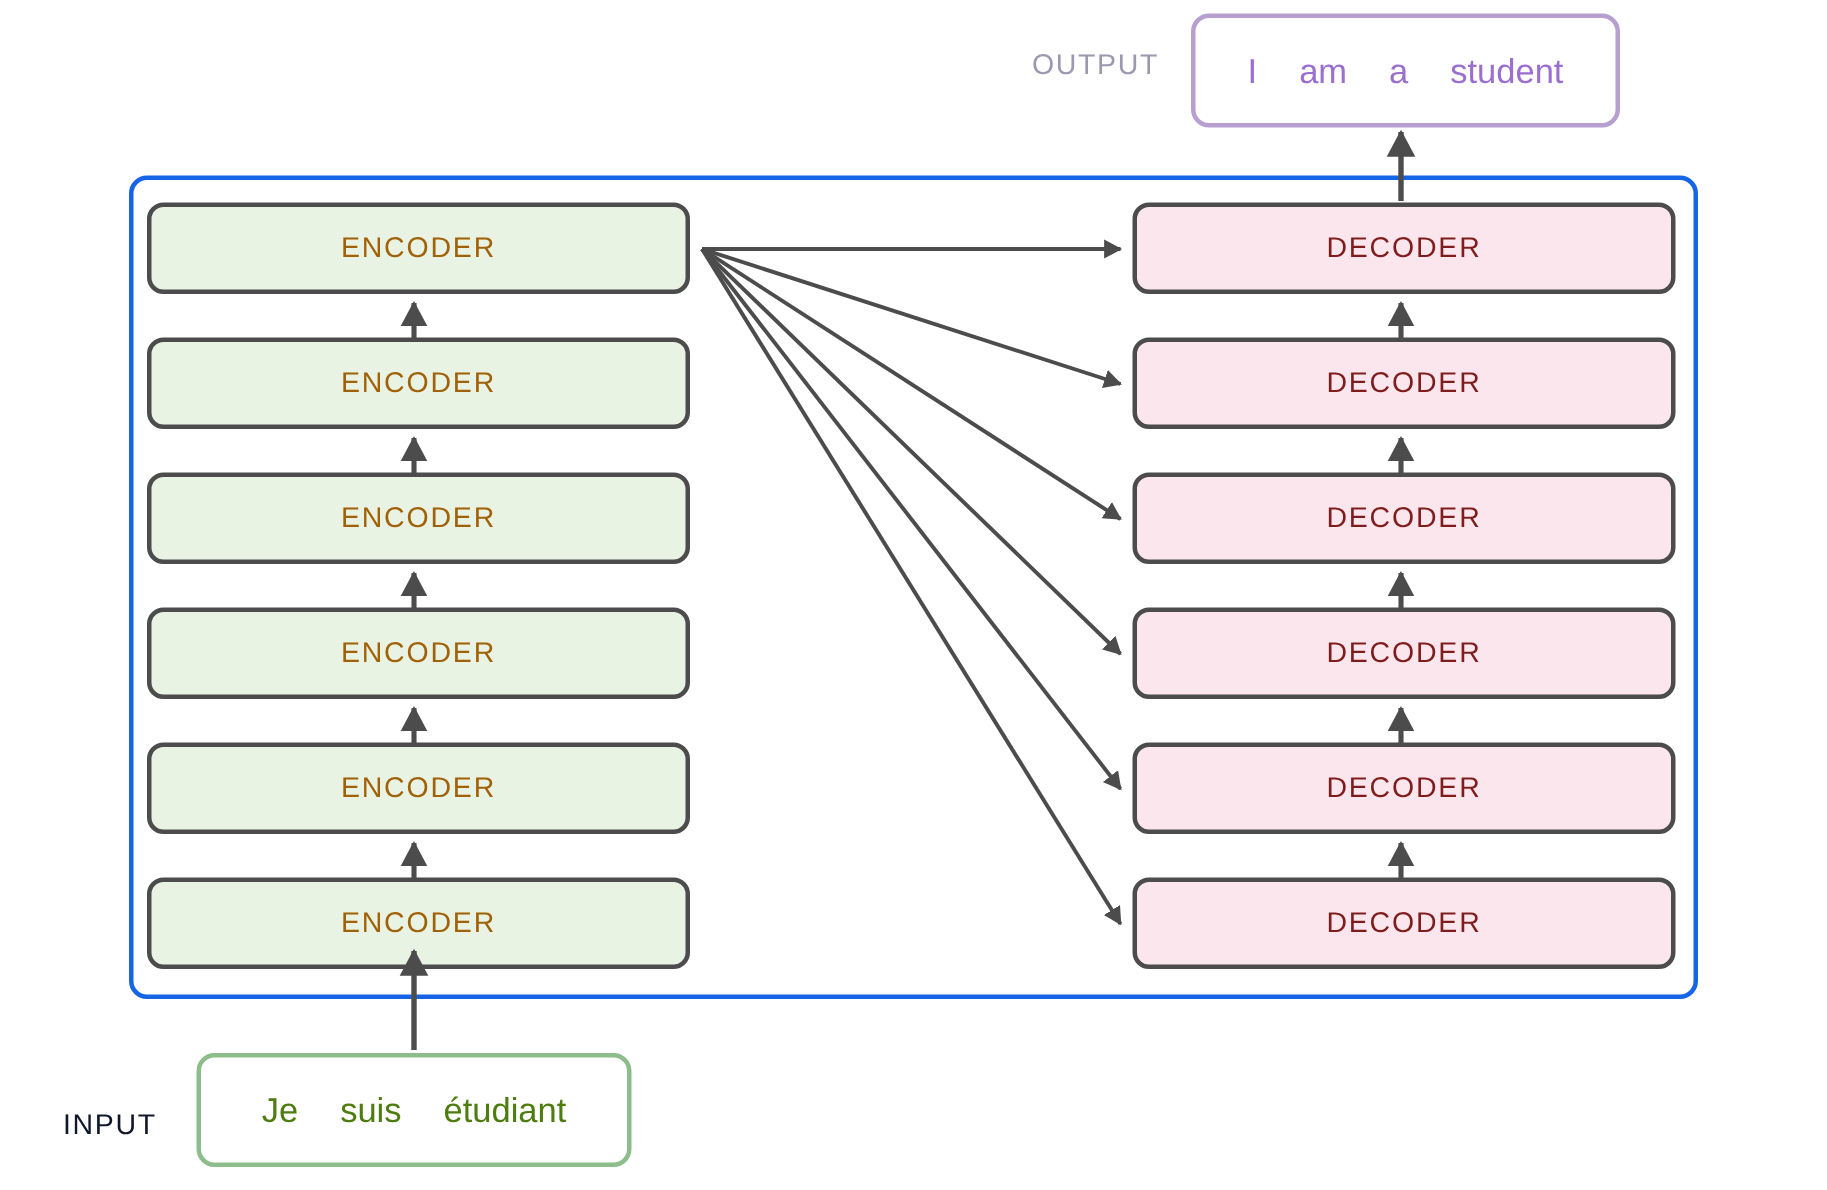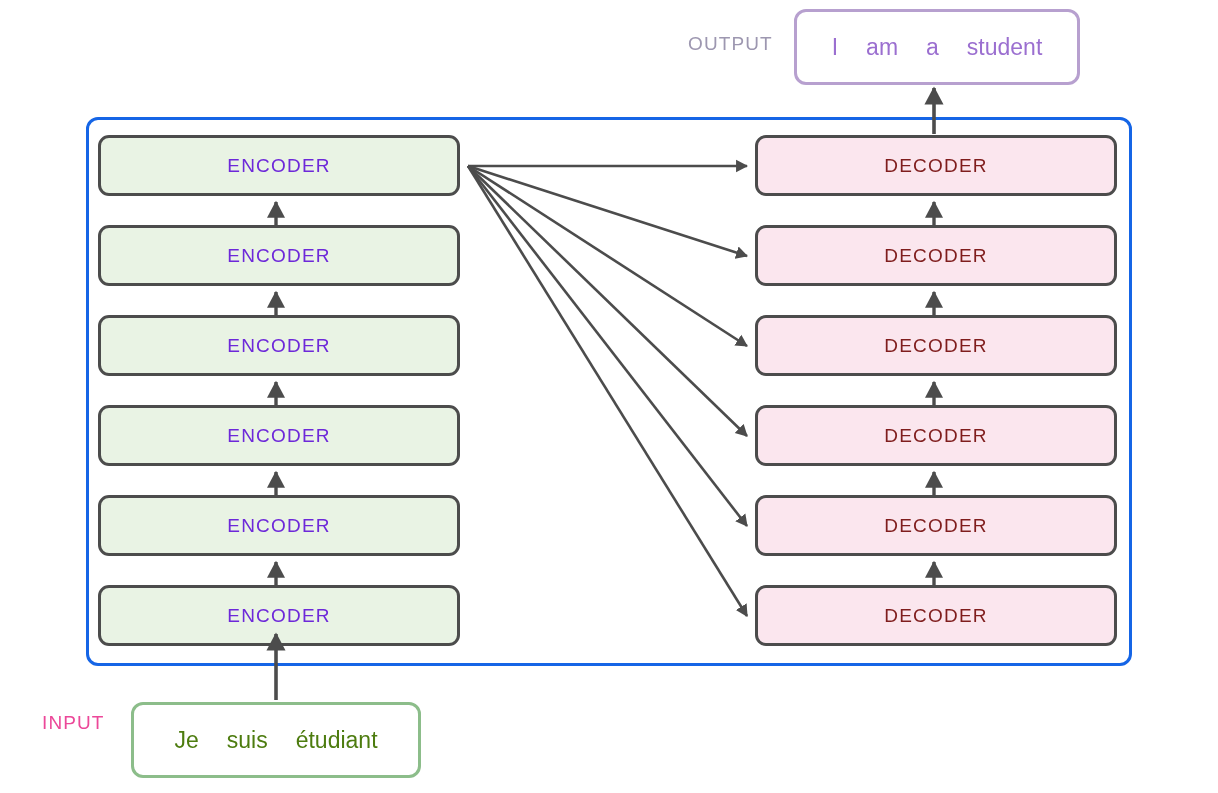--- a/index.html
+++ b/index.html
@@ -33,22 +33,22 @@
   
   .side-label {
     position: absolute;
     font-size: 19px;
     letter-spacing: 1.1px;
     font-weight: 400;
     white-space: nowrap;
   }
   #input-label {
     left: 42px;
-    top: 712px;
-    color: #ec4899;
+    top: 740px;
+    color: #0f172a;
   }
   #output-label {
     left: 688px;
     top: 33px;
     color: #9d97b0;
   }
 
   
   .token-box {
     position: absolute;
@@ -132,21 +132,21 @@
     justify-content: center;
     font-size: 19px;
     letter-spacing: 1.2px;
     margin-bottom: 29px;
     position: relative;
   }
   .block:last-child { margin-bottom: 0; }
 
   .encoder-block {
     background: #e9f3e4;
-    color: #6d28d9;
+    color: #a16207;
   }
   .decoder-block {
     background: #fbe6ee;
     color: #7f1d1d;
   }
 </style>
 </head>
 <body>
 
 <div id="stage">

